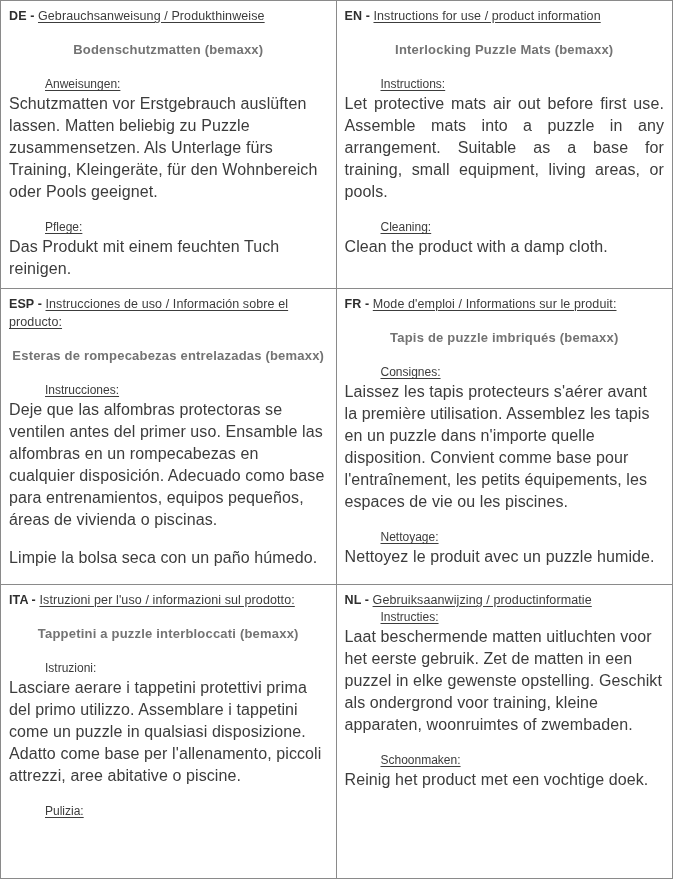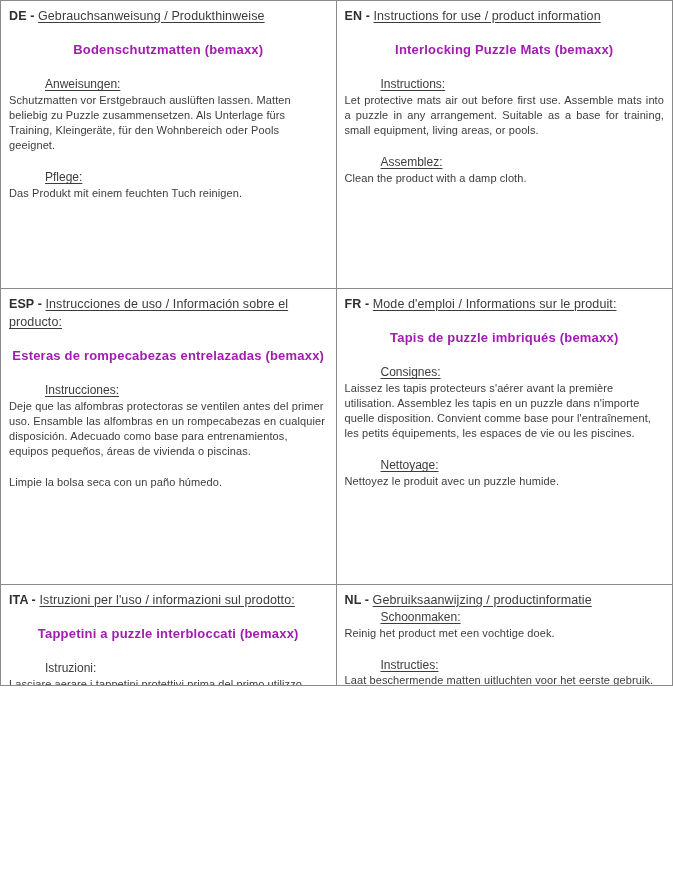--- a/index.html
+++ b/index.html
@@ -4,21 +4,21 @@
 <style>
   * { box-sizing: border-box; margin: 0; padding: 0; }
   html, body { background: #ffffff; }
   body {
     font-family: "Liberation Sans", "DejaVu Sans", sans-serif;
     color: #3c3c3c;
     -webkit-font-smoothing: antialiased;
   }
   .sheet {
     width: 673px;
-    height: 686px;
+    height: 879px;
     border: 1px solid #8a8a8a;
     display: grid;
     grid-template-columns: 1fr 1fr;
     grid-template-rows: 288px 296px auto;
     background: #ffffff;
   }
   .cell {
     padding: 6px 8px;
     overflow: hidden;
     border-right: 1px solid #8a8a8a;
@@ -31,32 +31,32 @@
     font-size: 12.5px;
     line-height: 1.45;
     letter-spacing: 0.1px;
   }
   .lang-code { font-weight: bold; color: #2e2e2e; }
   .u { text-decoration: underline; text-underline-offset: 2px; }
 
   .cell-title {
     font-size: 13px;
     font-weight: bold;
-    color: #a21caf;
+    color: #737373;
     text-align: center;
     margin: 17px 0 19px;
     letter-spacing: 0.2px;
   }
   .section-label {
     font-size: 12px;
     line-height: 1.38;
     margin-left: 36px;
   }
   .section-text {
-    font-size: 11px;
+    font-size: 16px;
     line-height: 1.38;
     margin: 0 0 16px;
     letter-spacing: 0.1px;
   }
   .justify { text-align: justify; }
 </style>
 </head>
 <body>
 
 <div class="sheet">
@@ -81,21 +81,21 @@
     <div class="cell-header">
       <span class="lang-code">EN -</span>
       <span class="u">Instructions for use / product information</span>
     </div>
     <h2 class="cell-title">Interlocking Puzzle Mats (bemaxx)</h2>
     <div class="section">
       <div class="section-label u">Instructions:</div>
       <p class="section-text justify">Let protective mats air out before first use. Assemble mats into a puzzle in any arrangement. Suitable as a base for training, small equipment, living areas, or pools.</p>
     </div>
     <div class="section">
-      <div class="section-label u">Assemblez:</div>
+      <div class="section-label u">Cleaning:</div>
       <p class="section-text">Clean the product with a damp cloth.</p>
     </div>
   </section>
 
   <section class="cell">
     <div class="cell-header">
       <span class="lang-code">ESP -</span>
       <span class="u">Instrucciones de uso / Información sobre el producto:</span>
     </div>
     <h2 class="cell-title">Esteras de rompecabezas entrelazadas (bemaxx)</h2>
@@ -138,22 +138,22 @@
       <div class="section-label u">Pulizia:</div>
     </div>
   </section>
 
   <section class="cell">
     <div class="cell-header">
       <span class="lang-code">NL -</span>
       <span class="u">Gebruiksaanwijzing / productinformatie</span>
     </div>
     <div class="section">
+      <div class="section-label u">Instructies:</div>
+      <p class="section-text">Laat beschermende matten uitluchten voor het eerste gebruik. Zet de matten in een puzzel in elke gewenste opstelling. Geschikt als ondergrond voor training, kleine apparaten, woonruimtes of zwembaden.</p>
+    </div>
+    <div class="section">
       <div class="section-label u">Schoonmaken:</div>
       <p class="section-text">Reinig het product met een vochtige doek.</p>
-    </div>
-    <div class="section">
-      <div class="section-label u">Instructies:</div>
-      <p class="section-text">Laat beschermende matten uitluchten voor het eerste gebruik. Zet de matten in een puzzel in elke gewenste opstelling. Geschikt als ondergrond voor training, kleine apparaten, woonruimtes of zwembaden.</p>
     </div>
   </section>
 
 </div>
 
 </body></html>

